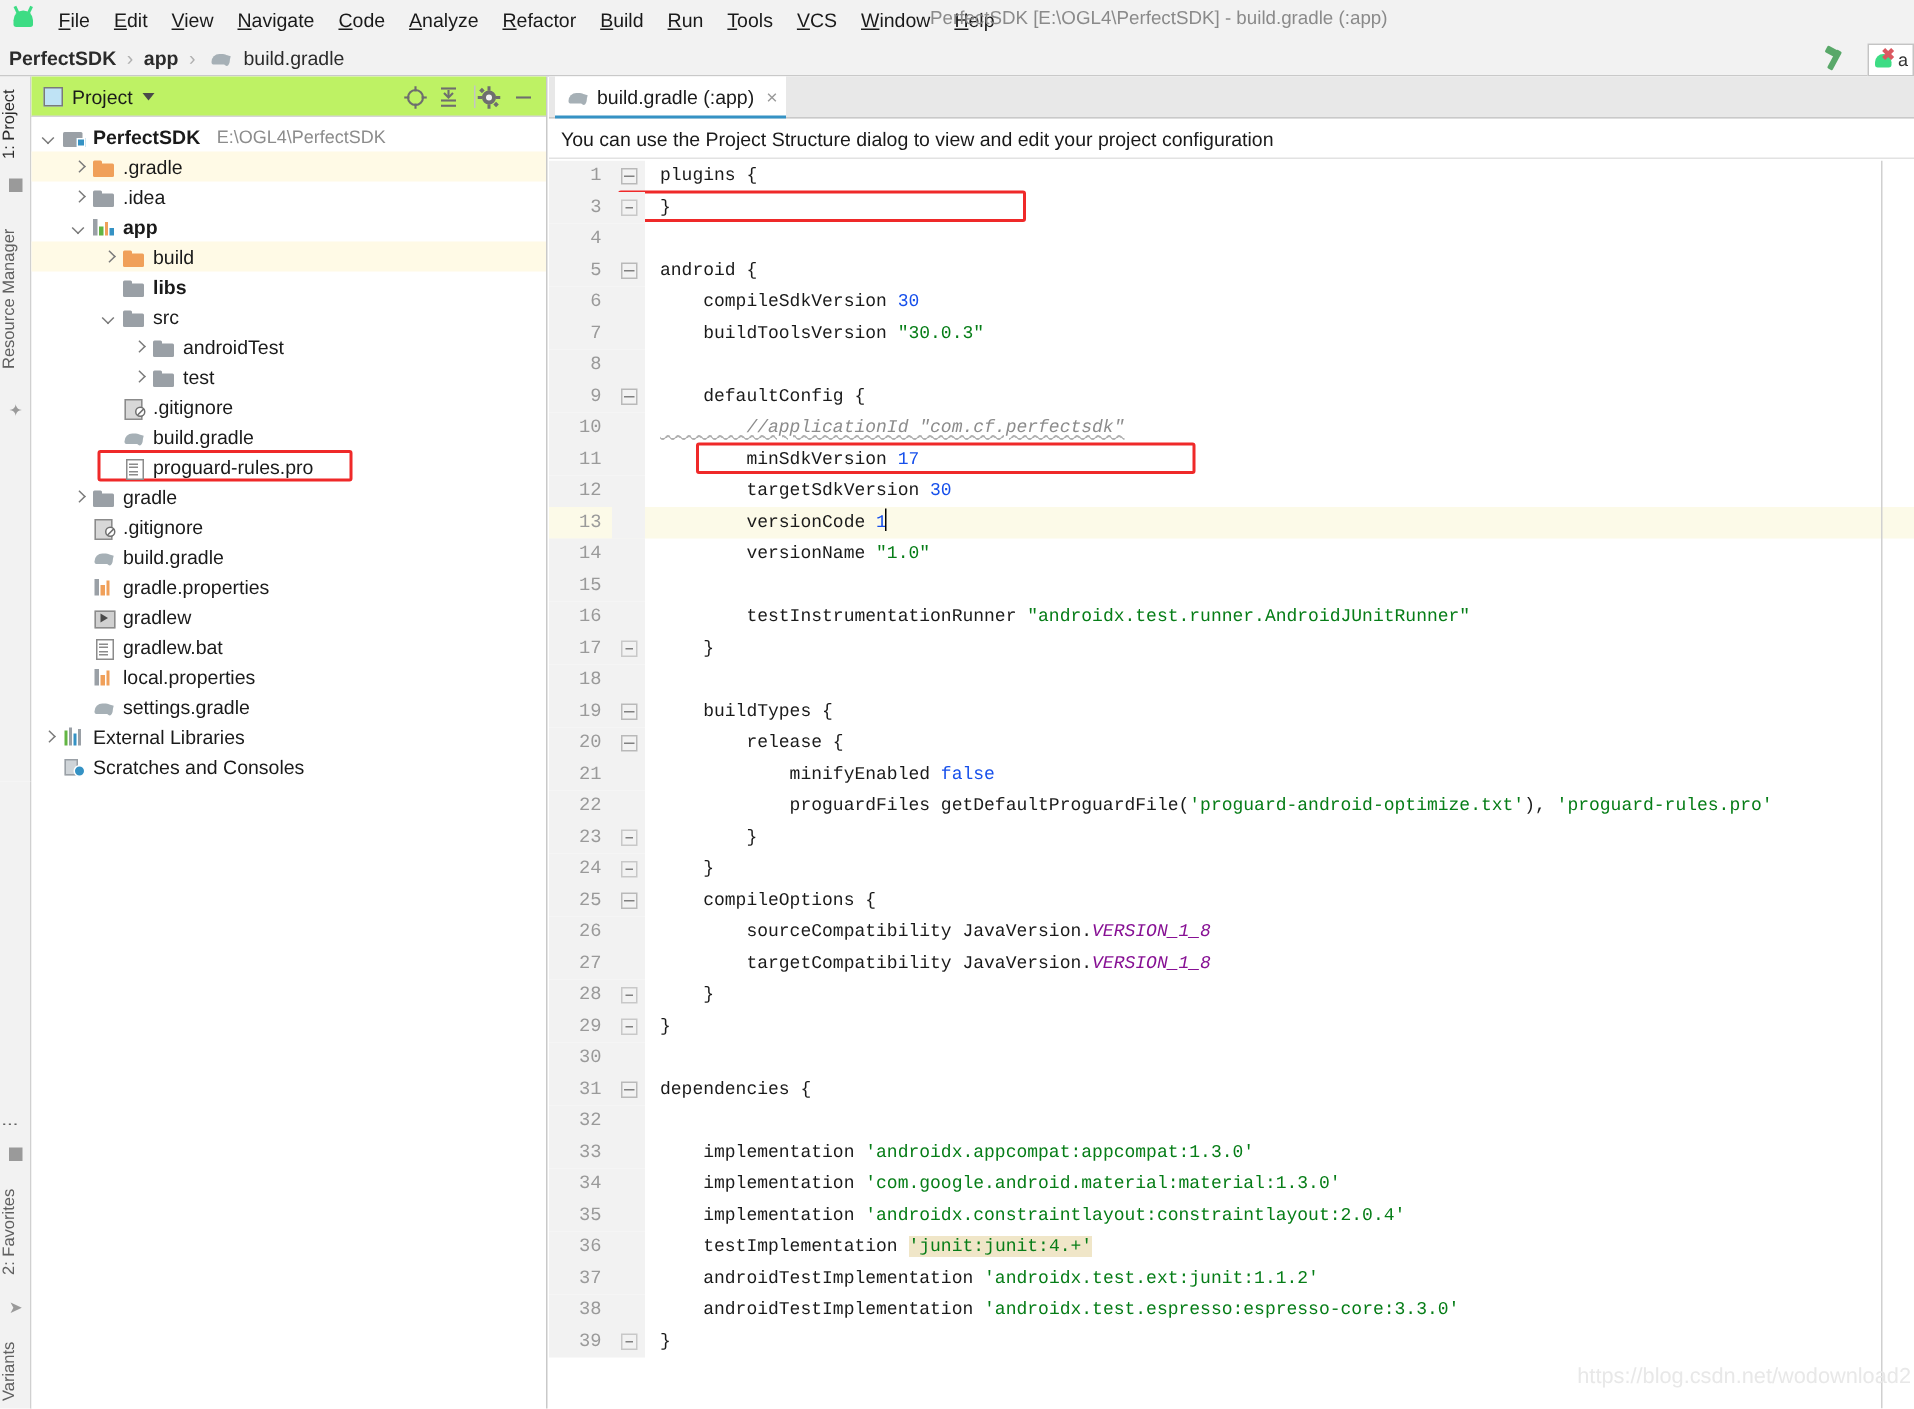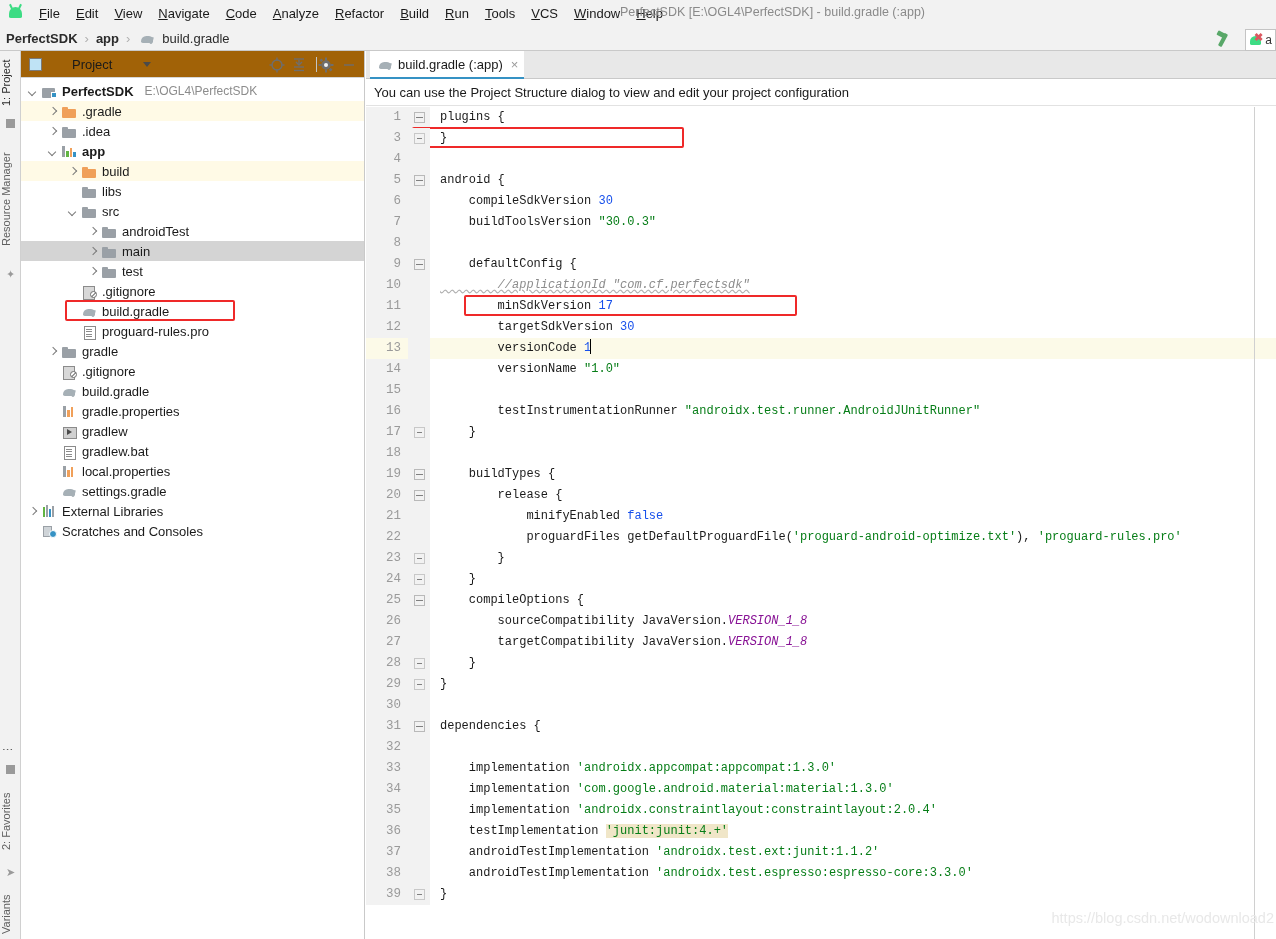--- a/index.html
+++ b/index.html
@@ -114,25 +114,24 @@
   }
 
   
   #project-panel {
     position: absolute; left: 21px; top: 51px;
     width: 344px; height: 888px;
     background: #ffffff;
     border-right: 1px solid #c9c9c9;
   }
   #project-header {
-    height: 27px; background: #a16207;
+    height: 27px; background: #bef264;
     display: flex; align-items: center;
     border-bottom: 1px solid #d6d6d6;
     position: relative;
-    gap: 24px;
   }
   #proj-sqicon {
     width: 13px; height: 13px; margin-left: 8px; margin-right: 6px;
     border: 1.5px solid #7a7a7a; background: #bfe3f5;
   }
   #project-title { font-size: 13px; color: #1a1a1a; }
   #proj-caret {
     margin-left: 7px; width: 0; height: 0;
     border-left: 4px solid transparent; border-right: 4px solid transparent;
     border-top: 5px solid #4a4a4a;
@@ -507,39 +506,34 @@
           <i></i>
           <i></i>
         </span>
         <span class="tlabel bold">app</span>
       </div>
       <div class="trow hl-yellow" style="padding-left: 46px;">
         <span class="arrow right"></span>
         <span class="ficon folder-o" style="margin-left: 4px;"></span>
         <span class="tlabel">build</span>
       </div>
-      <div class="trow" style="padding-left: 46px;">
+      <div class="trow" style="padding-left: 46px; font-weight: bold;">
         <span class="arrow"></span>
         <span class="ficon folder" style="margin-left: 4px;"></span>
         <span class="tlabel">libs</span>
       </div>
       <div class="trow" style="padding-left: 46px;">
         <span class="arrow down"></span>
         <span class="ficon folder" style="margin-left: 4px;"></span>
         <span class="tlabel">src</span>
       </div>
       <div class="trow" style="padding-left: 66px;">
         <span class="arrow right"></span>
         <span class="ficon folder" style="margin-left: 4px;"></span>
         <span class="tlabel">androidTest</span>
-      </div>
-      <div class="trow hl-grey" style="padding-left: 66px;">
-        <span class="arrow right"></span>
-        <span class="ficon folder" style="margin-left: 4px;"></span>
-        <span class="tlabel">main</span>
       </div>
       <div class="trow" style="padding-left: 66px;">
         <span class="arrow right"></span>
         <span class="ficon folder" style="margin-left: 4px;"></span>
         <span class="tlabel">test</span>
       </div>
       <div class="trow" style="padding-left: 46px;">
         <span class="arrow"></span>
         <span class="ficon git" style="margin-left: 4px;">
           <span class="ban"></span>

